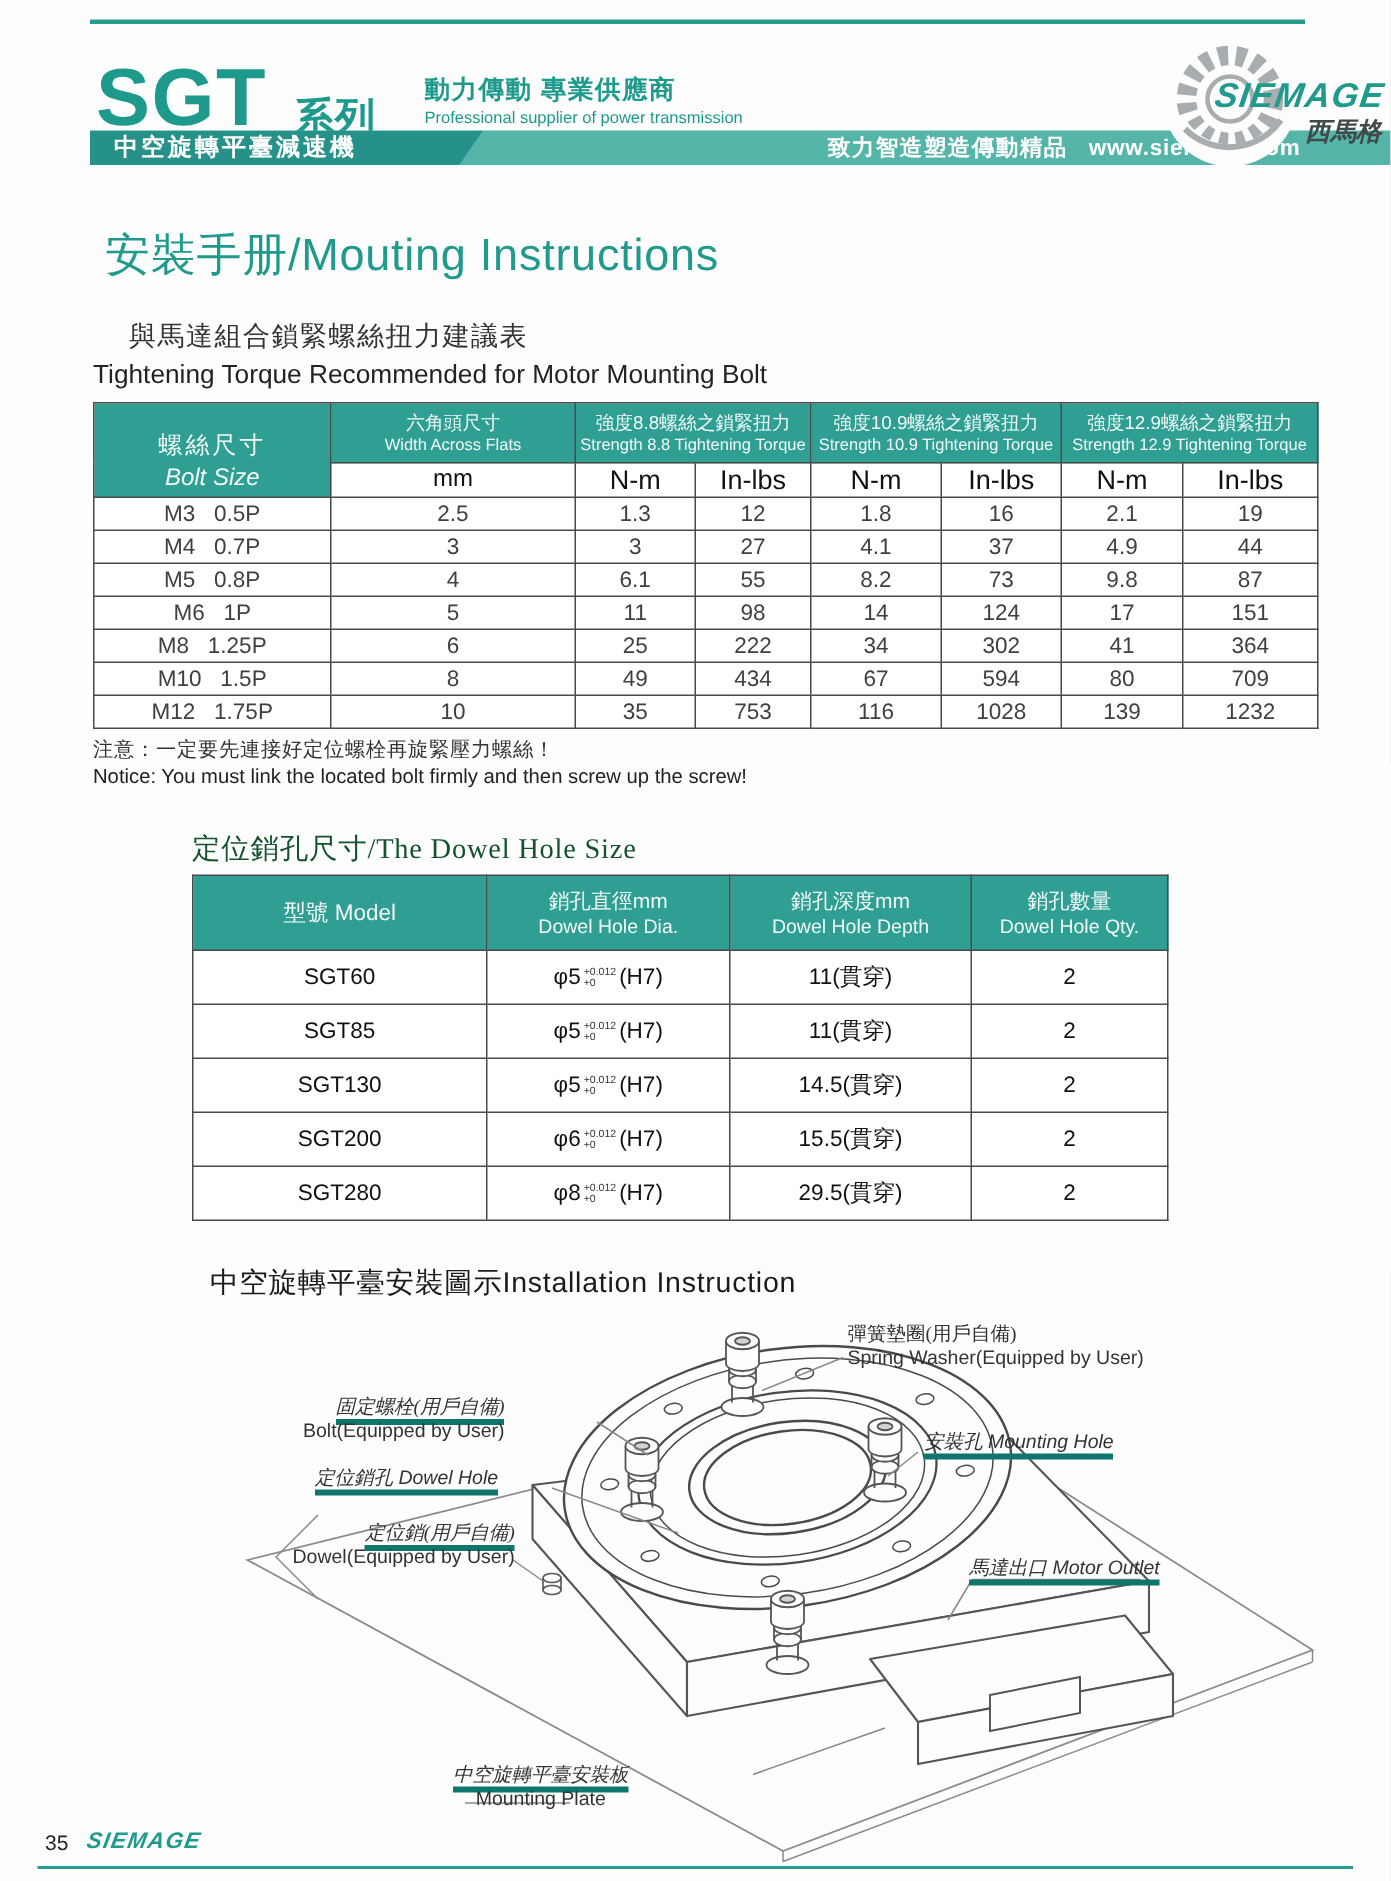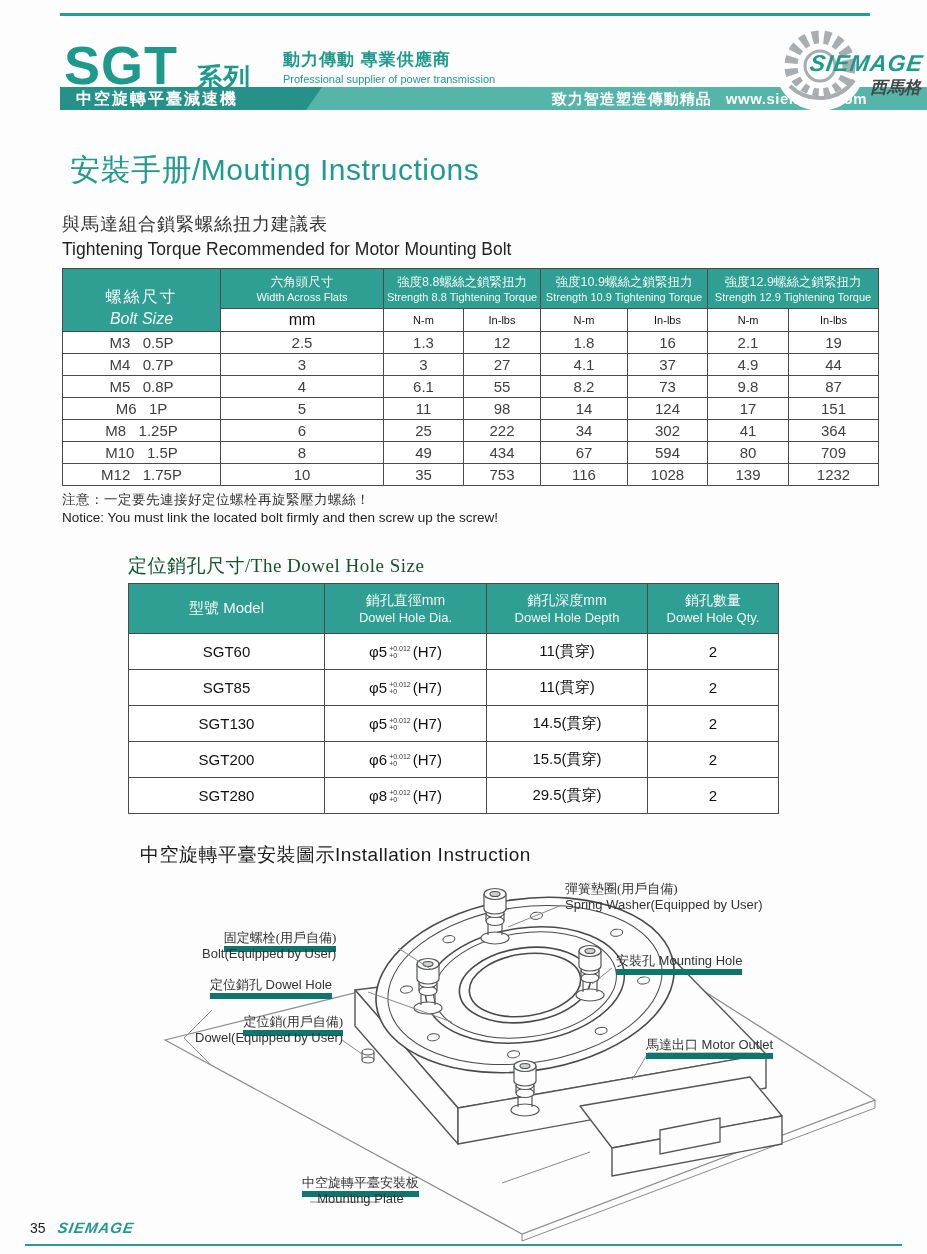--- a/index.html
+++ b/index.html
@@ -31,35 +31,35 @@
   .teal-bar-right .site { margin-left:14px; letter-spacing:0.5px; }
   .logo-box { position:absolute; left:742px; top:22px; width:183px; height:92px; }
   .logo-text { position:absolute; right:2px; top:28px; font-size:23px; font-weight:bold; font-style:italic;
                color:#1f9a8d; letter-spacing:1px; transform:skewX(-8deg); }
   .logo-cn { position:absolute; right:4px; top:54px; font-size:17px; font-style:italic; color:#3f4a49;
              font-family:"Liberation Serif","DejaVu Serif",serif; font-weight:bold; }
 
   
   .page-title { position:absolute; left:70px; top:150px; font-size:30px; color:#1f9a8d; letter-spacing:0.5px; }
   .sec1-head { position:absolute; left:62px; top:212px; }
-  .sec1-head .cn { font-size:18px; color:#333; letter-spacing:1px; }
+  .sec1-head .cn { font-size:18px; color:#333; letter-spacing:1px;margin-left:24px; }
   .sec1-head .en { font-size:17.5px; color:#222; margin-top:3px; }
 
   
   table { border-collapse:collapse; }
   .tq { position:absolute; left:62px; top:268px; width:816px; table-layout:fixed;
         text-align:center; }
   .tq th, .tq td { border:1px solid #4a4a4a; }
   .th-teal { background:#2f9e93; color:#f2fbf9; font-weight:normal; vertical-align:middle; }
   .th-teal .l1 { font-size:12.5px; }
   .th-teal .l2 { font-size:11px; }
   .th-bolt .l1 { font-size:16px; letter-spacing:2px;margin-top:14px; }
   .th-bolt .l2 { font-size:16px; margin-top:2px;font-style:italic; }
   .tq .grp-row th { height:40px; }
-  .tq .unit-row th { height:23px; background:#fff; color:#111; font-weight:normal; font-size:11px; }
+  .tq .unit-row th { height:23px; background:#fff; color:#111; font-weight:normal; font-size:18px; }
   .tq .unit-row th.mm { font-size:16px; }
   .tq td { height:22px; font-size:15px; color:#404040; background:#fff; }
   .tq td.c-bolt { white-space:pre; }
 
   .notice { position:absolute; left:62px; top:491px; }
   .notice .cn { font-size:13.5px; color:#333; letter-spacing:0.5px; }
   .notice .en { font-size:13.5px; color:#222; margin-top:1px; }
 
   
   .sec2-title { position:absolute; left:128px; top:553px; font-size:19px; color:#14532d; letter-spacing:0.5px; }
@@ -72,21 +72,21 @@
   .dw td { height:36px; font-size:15px; background:#fff; color:#111; }
   .dia-wrap { display:inline-flex; align-items:center; gap:2px; font-size:15px; }
   .tol { display:inline-flex; flex-direction:column; line-height:1; text-align:left; }
   .tol span { font-size:7px; color:#333; }
 
   
   .sec3-title { position:absolute; left:140px; top:842px; font-size:19px; color:#1a1a1a; letter-spacing:0.5px; }
   .diagram { position:absolute; left:60px; top:872px; width:820px; height:370px; }
   .diagram svg { position:absolute; left:0; top:0; }
   .dlabel { position:absolute; font-size:13px; color:#333; line-height:1.25; white-space:nowrap; }
-  .dlabel .ul { border-bottom:6px solid #0f766e; padding-bottom:1px; }
+  .dlabel .ul { border-bottom:4px solid #0f766e; padding-bottom:1px;font-style:italic; }
   .dlabel .en { display:block; }
   .lbl-plate { text-align:center; }
 
   
   .foot-num { position:absolute; left:30px; top:1220px; font-size:14px; color:#222; }
   .foot-logo { position:absolute; left:58px; top:1219px; font-size:15px; font-weight:bold; font-style:italic;
                color:#1f9a8d; letter-spacing:1px; transform:skewX(-10deg); }
   .bottom-rule { position:absolute; left:25px; top:1244px; width:877px; height:2px; background:#2a9b8f; }
 </style>
 </head>

